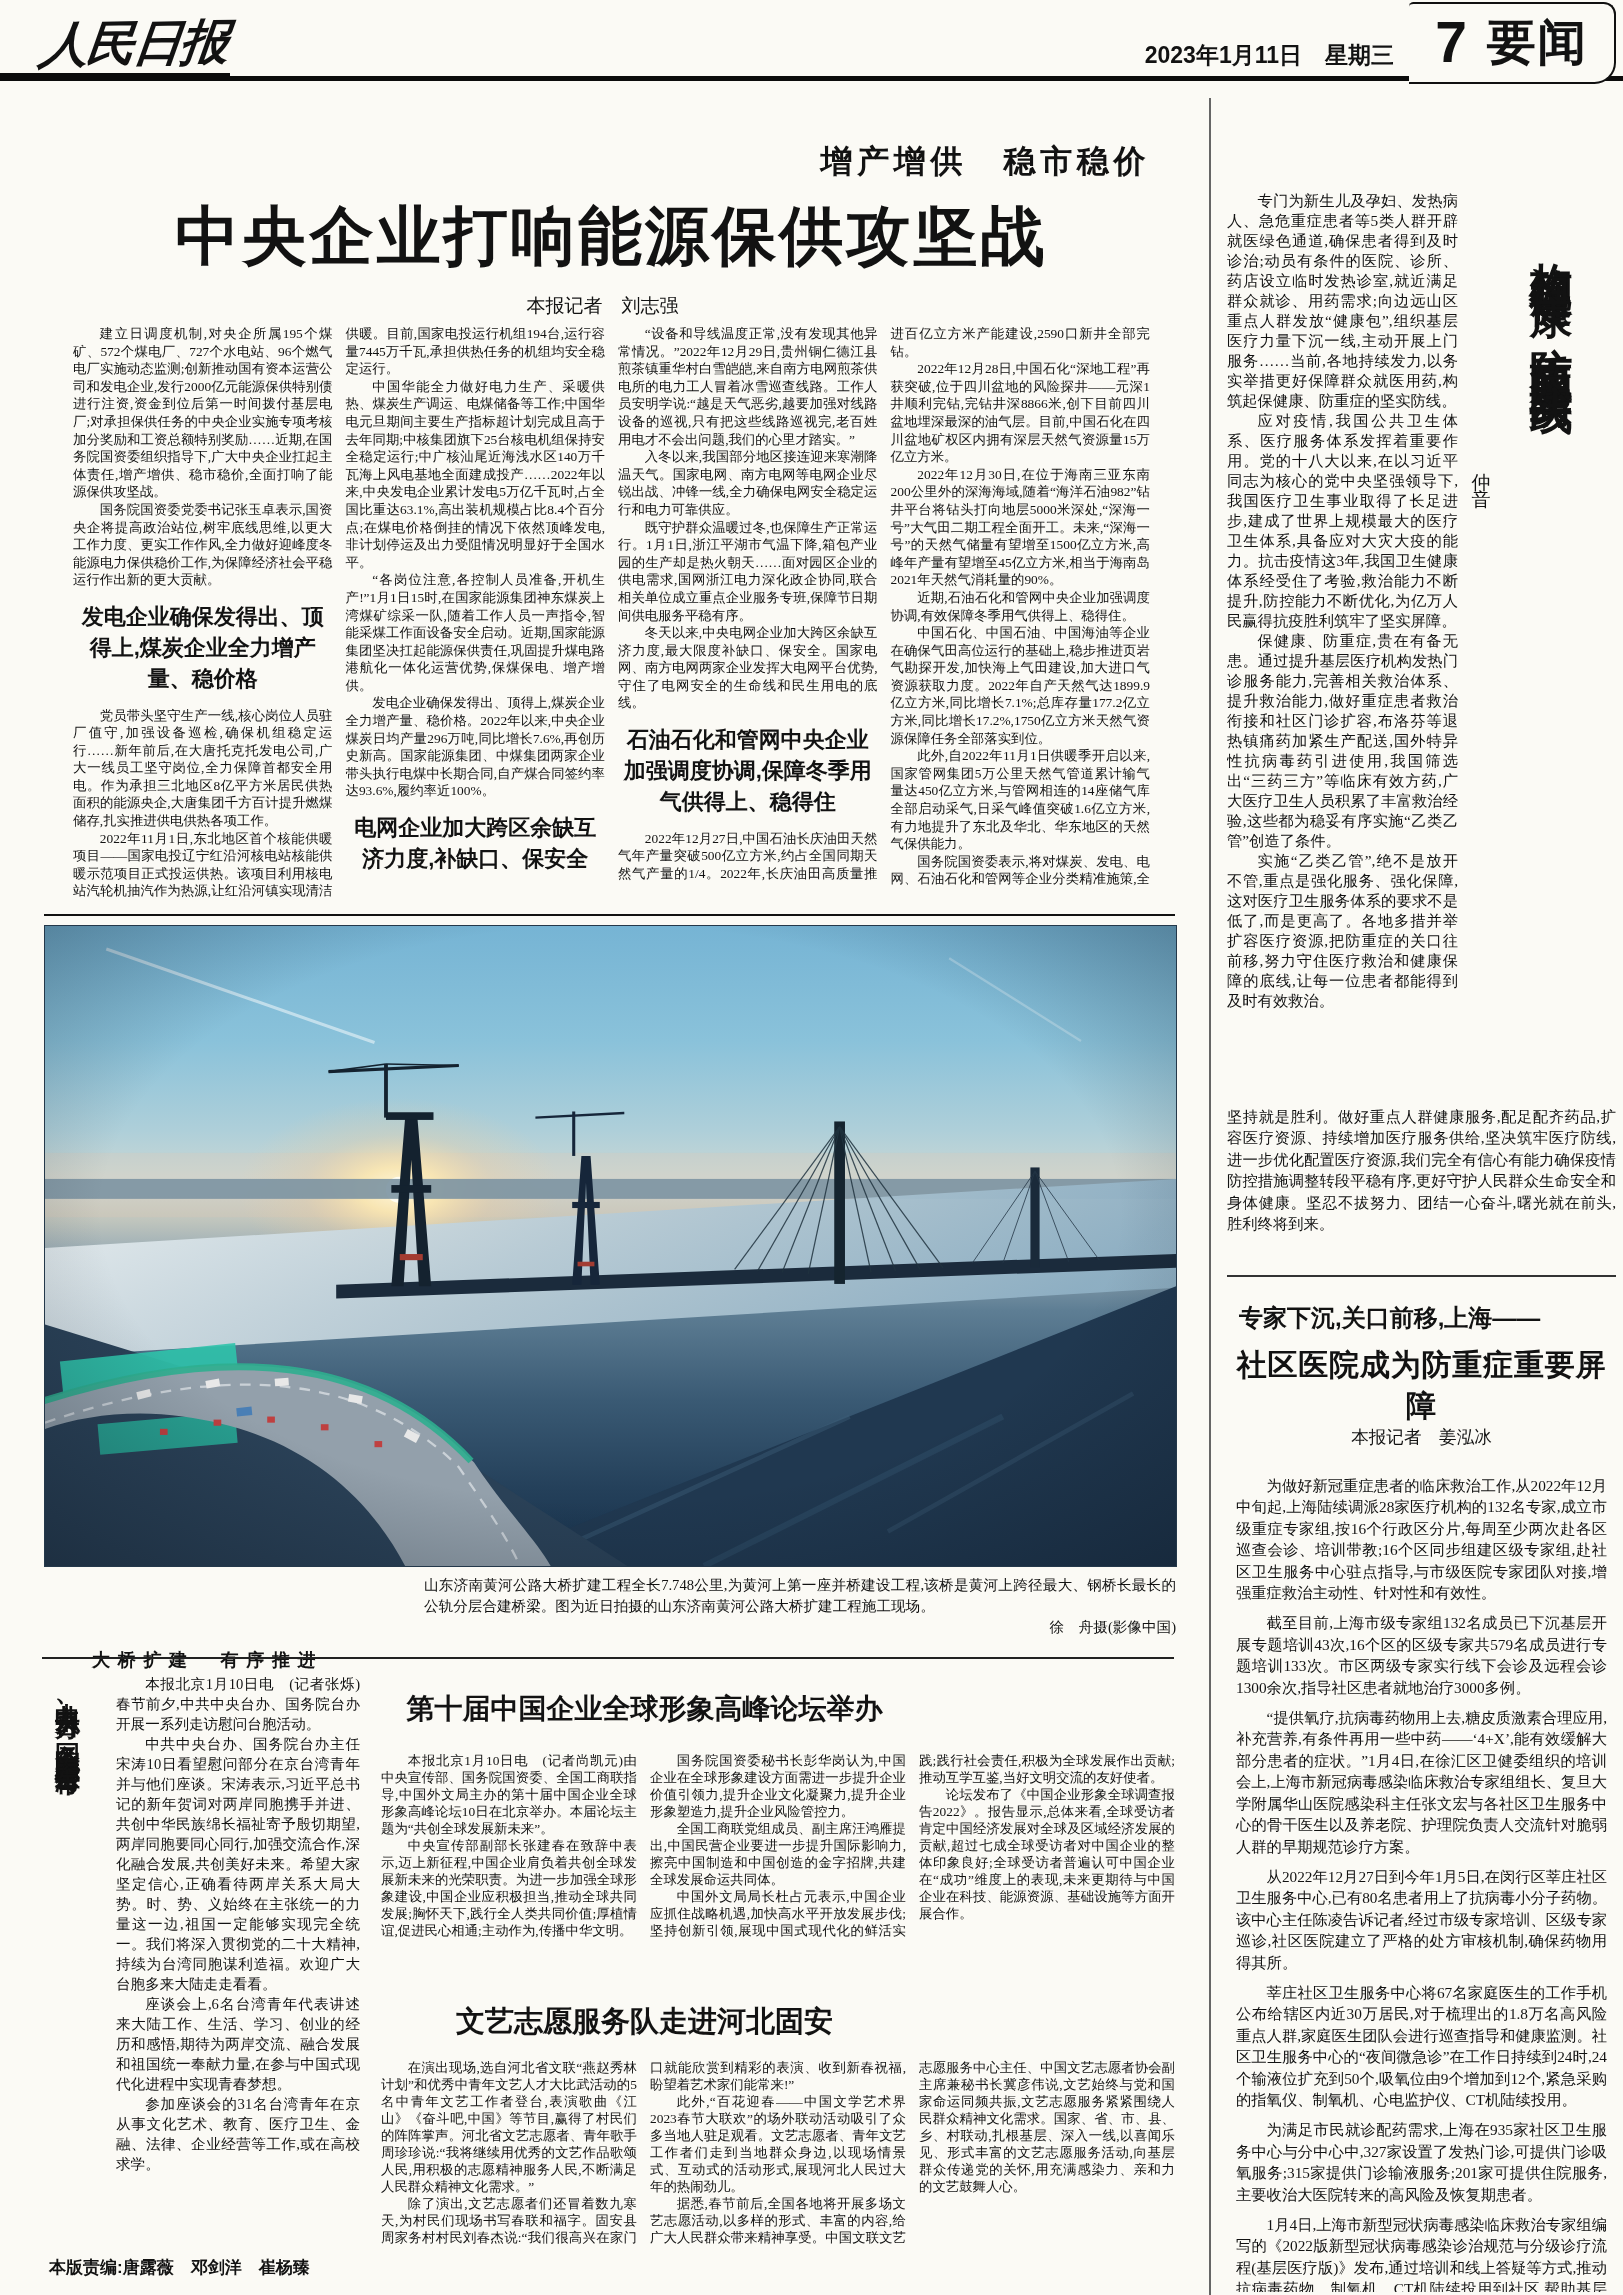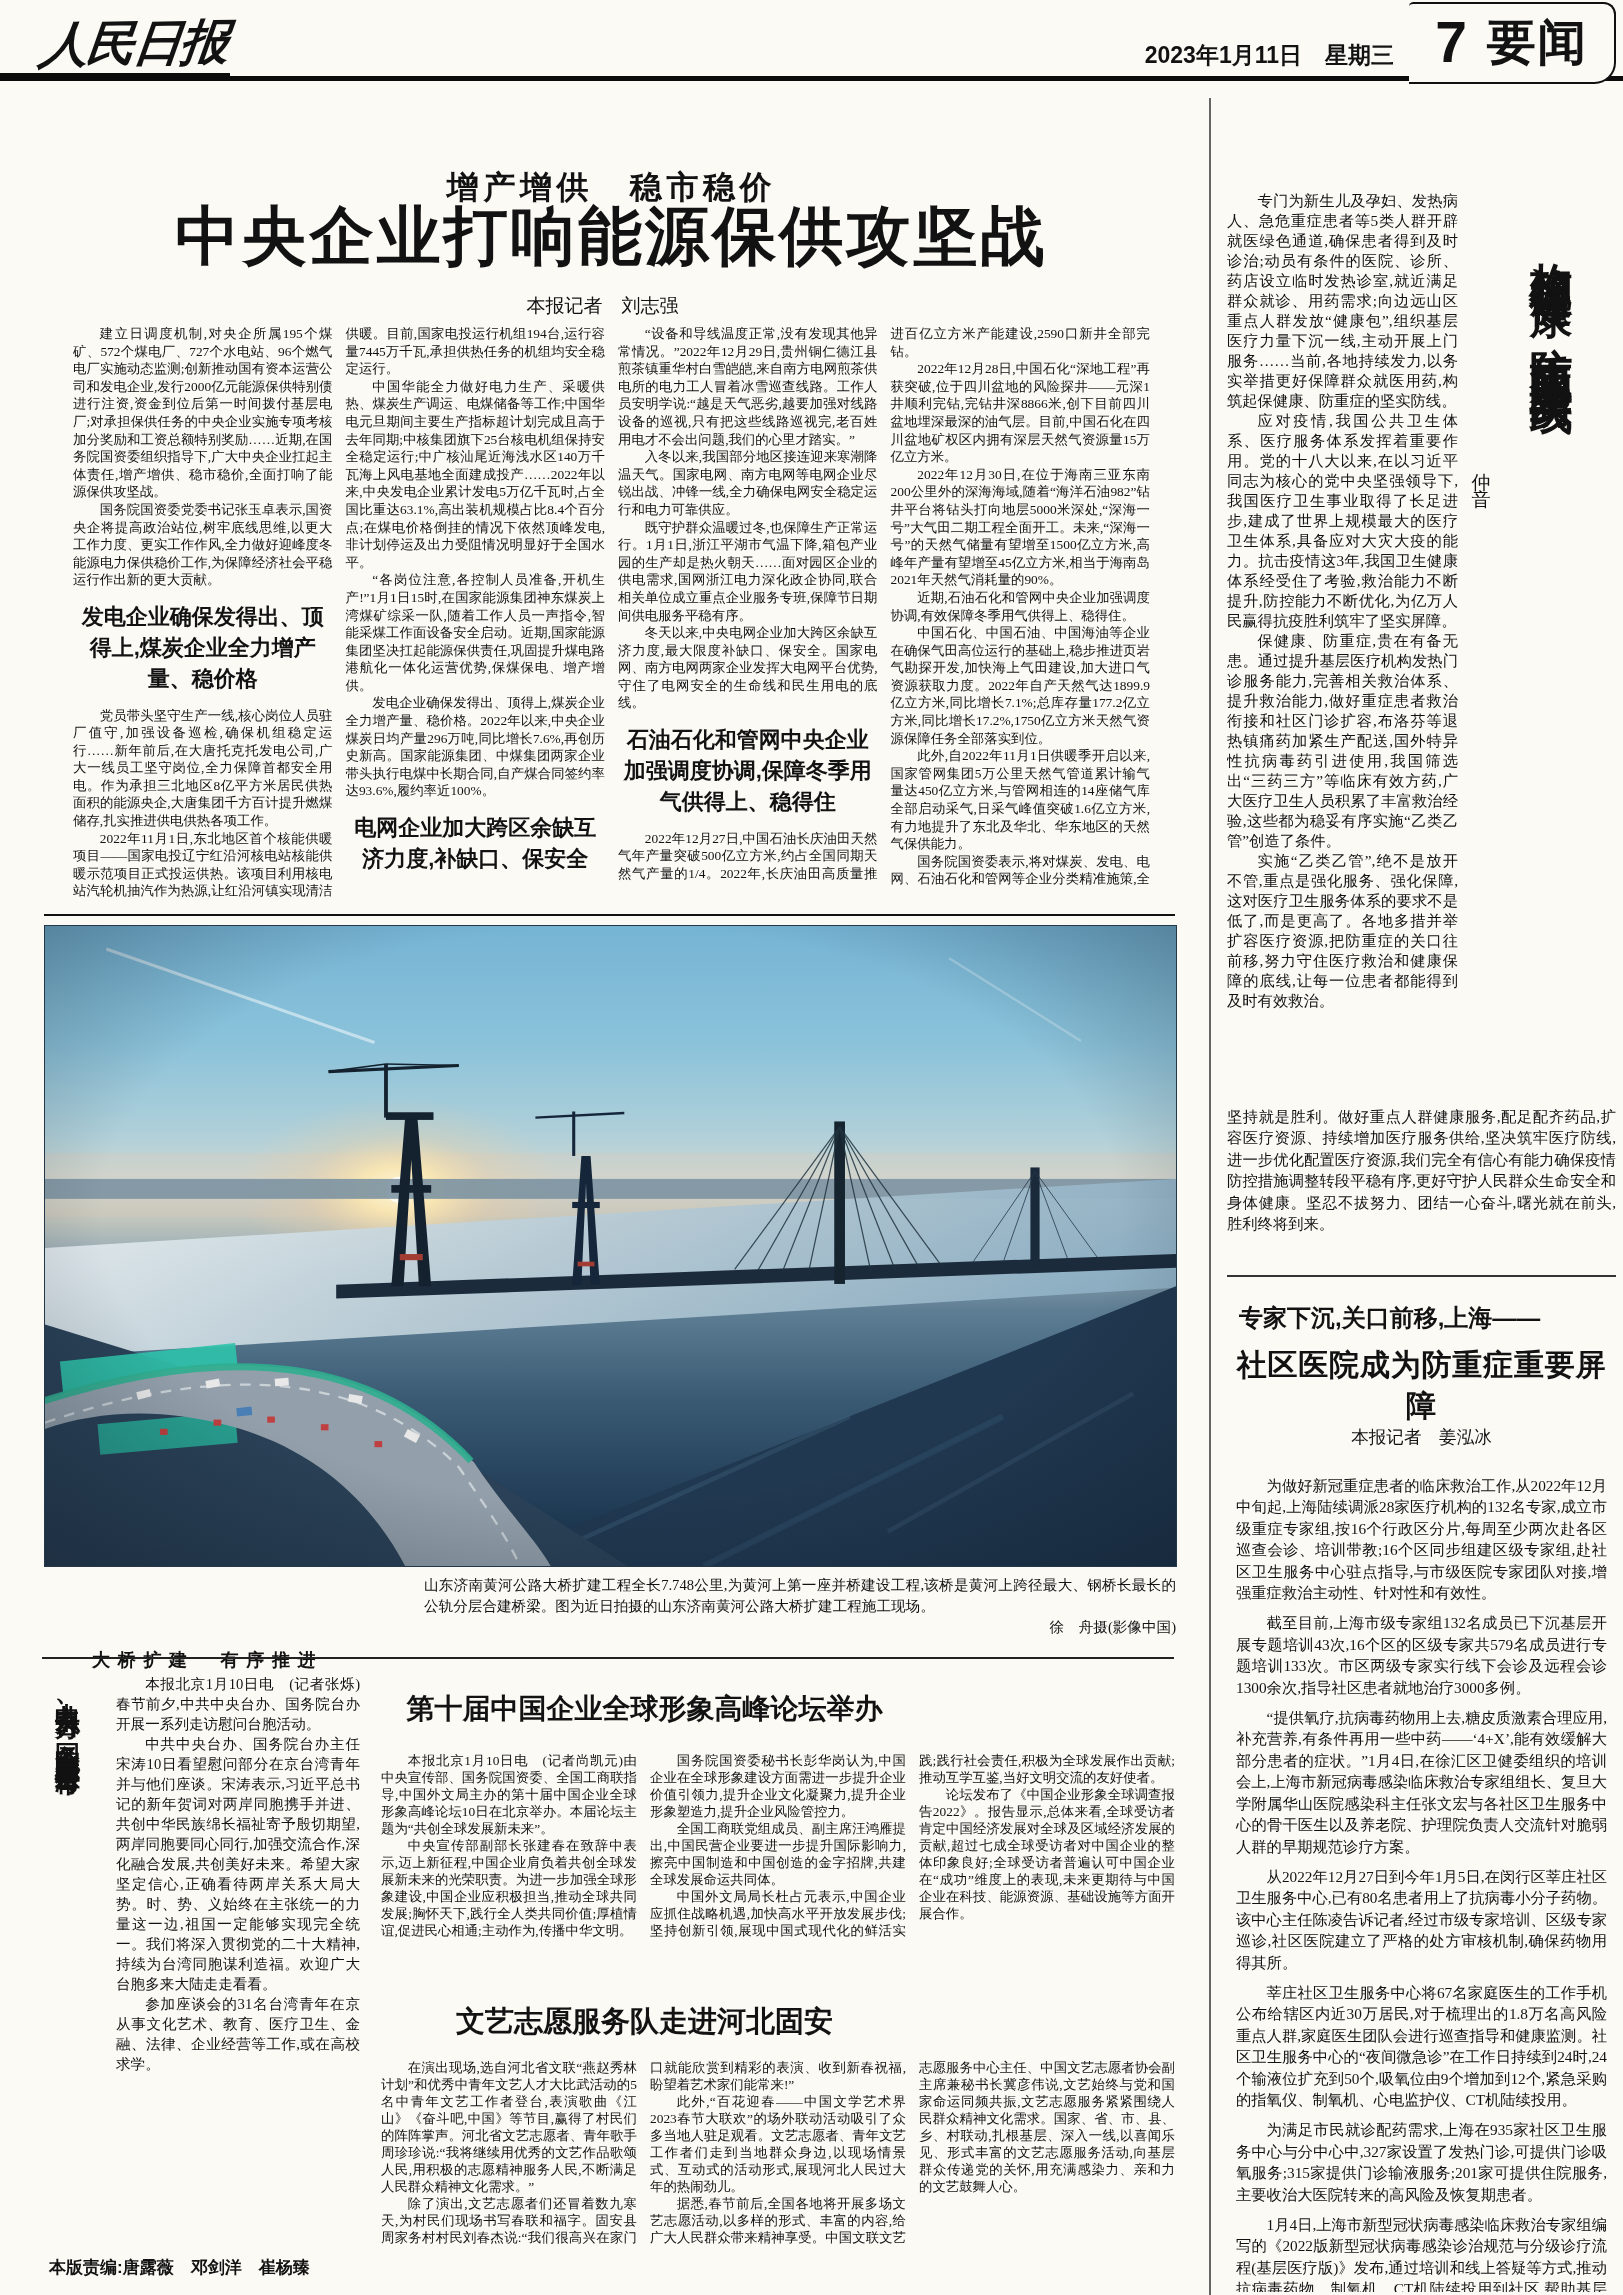--- a/index.html
+++ b/index.html
@@ -12,21 +12,21 @@
   .dateline{left:1019px;top:40px;width:375px;text-align:right;font-size:23px;font-weight:700;
         font-family:"Liberation Sans",sans-serif;}
   .rule-top{left:0;top:76px;width:1623px;height:5.4px;background:#0c0c0c;}
   .rule-top2{left:0;top:73px;width:230px;height:8.4px;background:#0c0c0c;}
   .pagetab{left:1409px;top:1.5px;width:205px;height:78px;border:2.3px solid #101010;border-left:none;
         border-radius:4.6px 12.3px 21.4px 0;display:flex;align-items:center;justify-content:center;gap:20px;
         background:#fbfaf5;}
   .pagetab .num{font-size:57px;font-weight:900;font-family:"Liberation Sans",sans-serif;line-height:1;}
   .pagetab .sec{font-size:49px;font-weight:900;font-family:"Liberation Sans",sans-serif;line-height:1;letter-spacing:1.5px;}
   
-  .kicker{left:73px;top:166px;width:1077px;text-align:center;font-size:32px;font-weight:900;
+  .kicker{left:73px;top:140px;width:1077px;text-align:right;font-size:32px;font-weight:900;
         letter-spacing:4.6px;font-family:"Liberation Sans",sans-serif;}
   .mtitle{left:73px;top:193px;width:1077px;text-align:center;font-size:64px;font-weight:900;
         letter-spacing:3.1px;font-family:"Liberation Sans",sans-serif;}
   .mbyline{left:64px;top:293px;width:1077px;text-align:center;font-size:19px;}
   .maincols{left:73px;top:325px;width:1077px;height:581px;column-count:4;column-gap:13px;
         font-size:13.4px;line-height:17.6px;text-align:justify;overflow:hidden;}
   .maincols p{margin:0;text-indent:2em;}
   .subhead{font-family:"Liberation Sans",sans-serif;font-weight:900;font-size:22px;line-height:31px;
         text-align:center;text-indent:0 !important;margin:12.3px 0 !important;break-inside:avoid;}
   
@@ -224,20 +224,21 @@
   <div class="abs cap-title">大桥扩建　有序推进</div>
   <div class="abs cap-text">山东济南黄河公路大桥扩建工程全长7.748公里,为黄河上第一座并桥建设工程,该桥是黄河上跨径最大、钢桥长最长的公轨分层合建桥梁。图为近日拍摄的山东济南黄河公路大桥扩建工程施工现场。</div>
   <div class="abs cap-credit">徐　舟摄(影像中国)</div>
 
   <div class="abs rule-bottom"></div>
 
   <div class="abs vtitle taiban-title">中共中央台办、国务院台办慰问在京台湾青年</div>
   <div class="abs taiban-body">
     <p>本报北京1月10日电　(记者张烁)春节前夕,中共中央台办、国务院台办开展一系列走访慰问台胞活动。</p>
     <p>中共中央台办、国务院台办主任宋涛10日看望慰问部分在京台湾青年并与他们座谈。宋涛表示,习近平总书记的新年贺词对两岸同胞携手并进、共创中华民族绵长福祉寄予殷切期望,两岸同胞要同心同行,加强交流合作,深化融合发展,共创美好未来。希望大家坚定信心,正确看待两岸关系大局大势。时、势、义始终在主张统一的力量这一边,祖国一定能够实现完全统一。我们将深入贯彻党的二十大精神,持续为台湾同胞谋利造福。欢迎广大台胞多来大陆走走看看。</p>
+    <p>座谈会上,6名台湾青年代表讲述来大陆工作、生活、学习、创业的经历和感悟,期待为两岸交流、融合发展和祖国统一奉献力量,在参与中国式现代化进程中实现青春梦想。</p>
     <p>参加座谈会的31名台湾青年在京从事文化艺术、教育、医疗卫生、金融、法律、企业经营等工作,或在高校求学。</p>
   </div>
   <div class="abs editors">本版责编:唐露薇　邓剑洋　崔杨臻</div>
 
   <div class="abs forum-title">第十届中国企业全球形象高峰论坛举办</div>
   <div class="abs forum-cols">
     <p>本报北京1月10日电　(记者尚凯元)由中央宣传部、国务院国资委、全国工商联指导,中国外文局主办的第十届中国企业全球形象高峰论坛10日在北京举办。本届论坛主题为“共创全球发展新未来”。</p>
     <p>中央宣传部副部长张建春在致辞中表示,迈上新征程,中国企业肩负着共创全球发展新未来的光荣职责。为进一步加强全球形象建设,中国企业应积极担当,推动全球共同发展;胸怀天下,践行全人类共同价值;厚植情谊,促进民心相通;主动作为,传播中华文明。</p>
     <p>国务院国资委秘书长彭华岗认为,中国企业在全球形象建设方面需进一步提升企业价值引领力,提升企业文化凝聚力,提升企业形象塑造力,提升企业风险管控力。</p>
     <p>全国工商联党组成员、副主席汪鸿雁提出,中国民营企业要进一步提升国际影响力,擦亮中国制造和中国创造的金字招牌,共建全球发展命运共同体。</p>

